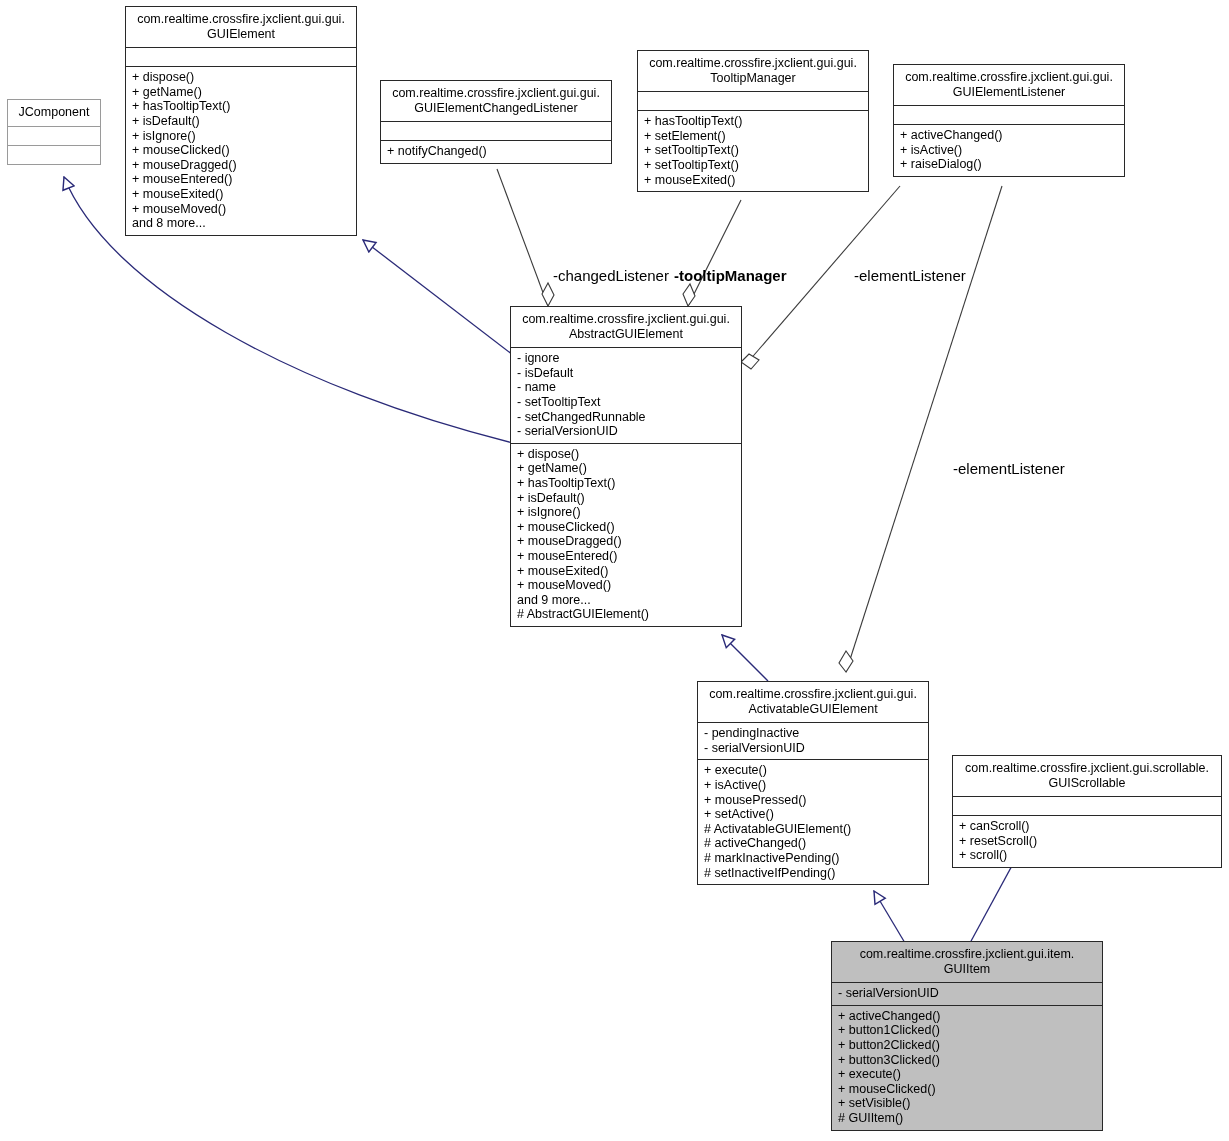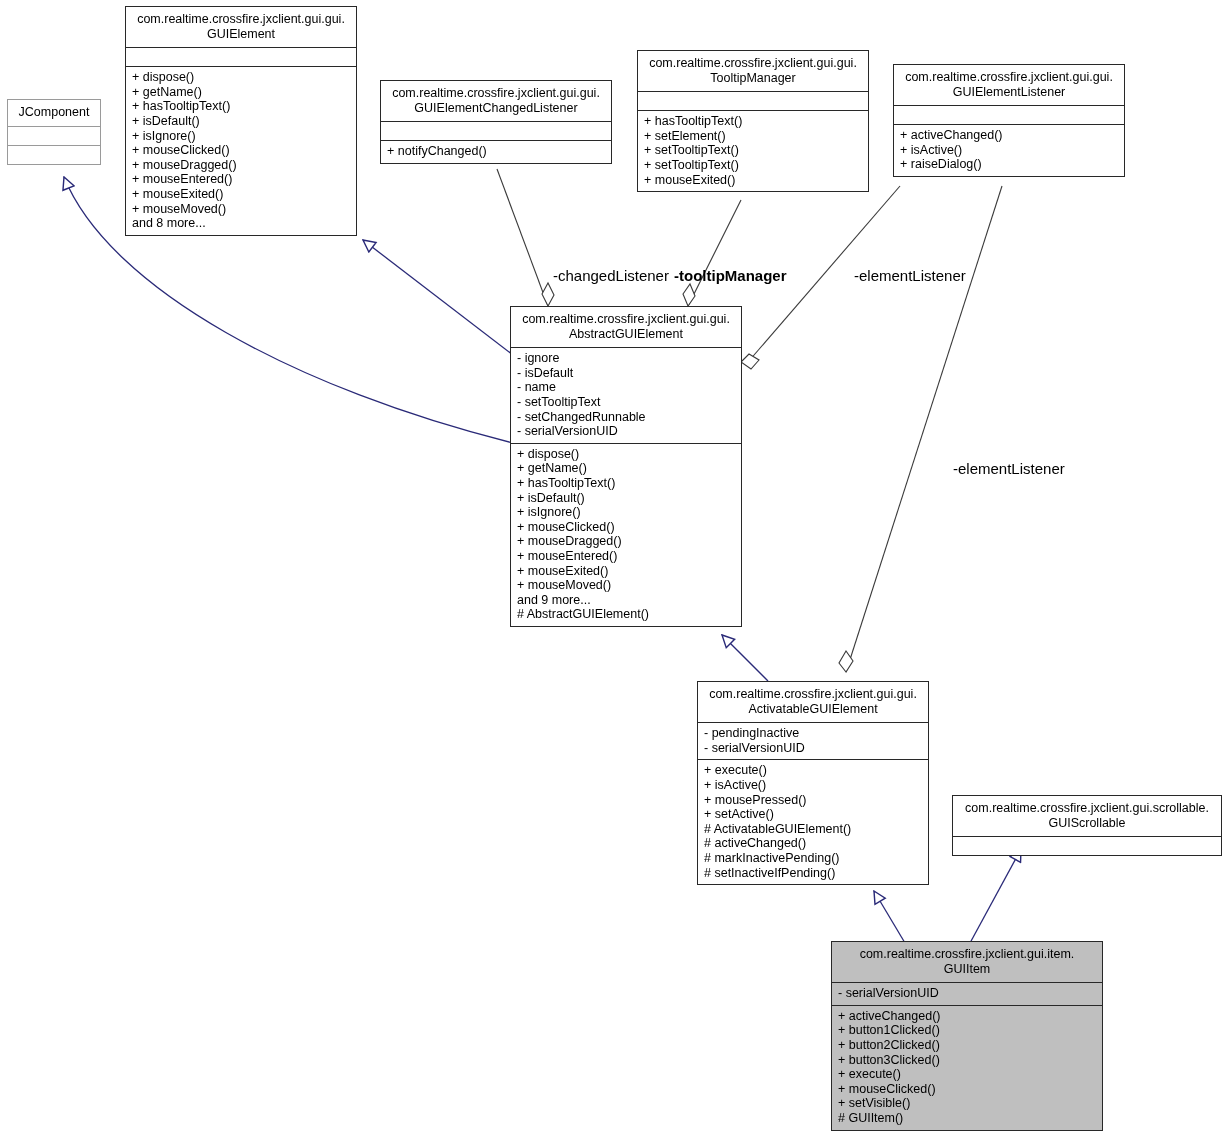--- a/index.html
+++ b/index.html
@@ -222,26 +222,31 @@
         <span class="member">+ isActive()</span>
         <span class="member">+ mousePressed()</span>
         <span class="member">+ setActive()</span>
         <span class="member"># ActivatableGUIElement()</span>
         <span class="member"># activeChanged()</span>
         <span class="member"># markInactivePending()</span>
         <span class="member"># setInactiveIfPending()</span>
       </div>
   </div>
 
-  <div class="uml-class" style="left:952px; top:755px; width:270px;margin-top:40px;">
+  <div class="uml-class" style="left:952px; top:755px; width:270px;">
     <div class="compartment title">
       <div>com.realtime.crossfire.jxclient.gui.scrollable.</div>
       <div>GUIScrollable</div>
     </div>
     <div class="compartment empty-compartment"></div>
+    <div class="compartment">
+        <span class="member">+ canScroll()</span>
+        <span class="member">+ resetScroll()</span>
+        <span class="member">+ scroll()</span>
+      </div>
   </div>
 
   <div class="uml-class filled" style="left:831px; top:941px; width:272px;">
     <div class="compartment title">
       <div>com.realtime.crossfire.jxclient.gui.item.</div>
       <div>GUIItem</div>
     </div>
     <div class="compartment">
         <span class="member">- serialVersionUID</span>
       </div>

